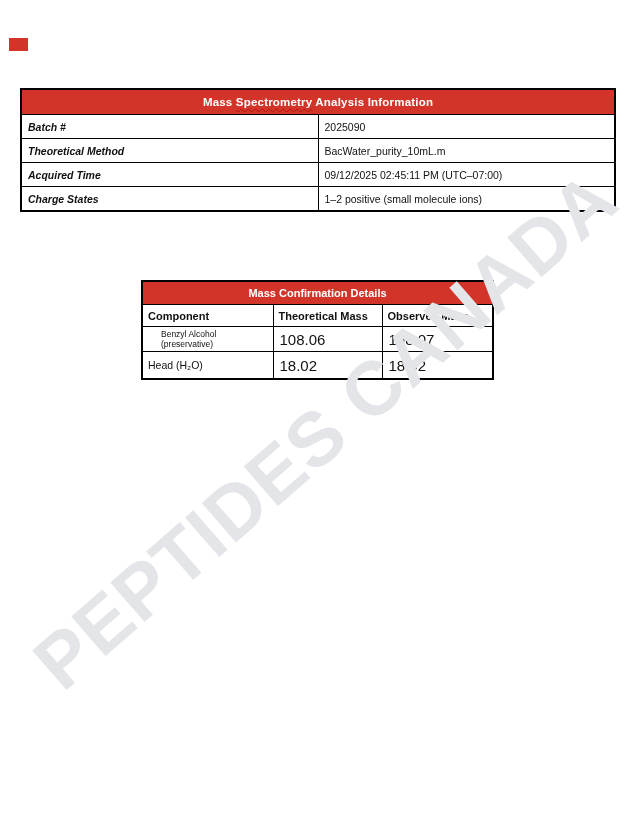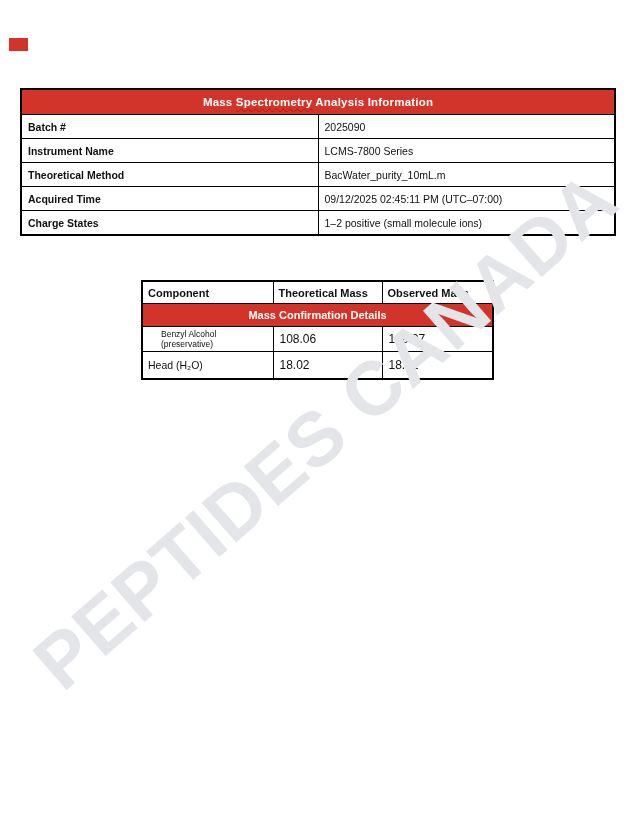--- a/index.html
+++ b/index.html
@@ -39,21 +39,21 @@
     text-align: center;
     letter-spacing: 0.2px;
   }
   table.t1 td {
     height: 23px;
     font-size: 10.5px;
     padding: 0 4px 0 6px;
     vertical-align: middle;
     background: #fff;
   }
-  table.t1 td.lbl { font-weight: bold; width: 294px; }
+  table.t1 td.lbl { font-weight: bold; width: 294px; font-style: italic; }
   table.t1 td.val { width: 298px; }
 
   .misspell {
     text-decoration-line: underline;
     text-decoration-style: wavy;
     text-decoration-color: #b3170c;
     text-decoration-thickness: 1px;
     text-underline-offset: 2px;
   }
 
@@ -77,21 +77,21 @@
   }
   table.t2 th.col {
     font-size: 11px;
     font-weight: bold;
     text-align: left;
     padding: 0 2px 0 5px;
     height: 21px;
     vertical-align: middle;
   }
   table.t2 td {
-    font-size: 12px;
+    font-size: 15px;
     padding: 0 2px 0 6px;
     vertical-align: middle;
   }
   table.t2 col.c1 { width: 131px; }
   table.t2 col.c2 { width: 109px; }
   table.t2 col.c3 { width: 111px; }
   table.t2 tr.r1 td { height: 24px; }
   table.t2 tr.r2 td { height: 26px; }
   table.t2 td.comp-small {
     font-size: 8.5px;
@@ -129,24 +129,20 @@
     <tr>
       <th colspan="2"><span>Mass </span><span class="misspell">Spectrometry</span><span> Analysis Information</span></th>
     </tr>
   </thead>
   <tbody>
     <tr>
       <td class="lbl">Batch #</td>
       <td class="val">2025090</td>
     </tr>
     <tr>
-      <td class="lbl">Instrument Name</td>
-      <td class="val">LCMS-7800 Series</td>
-    </tr>
-    <tr>
       <td class="lbl">Theoretical Method</td>
       <td class="val">BacWater_purity_10mL.m</td>
     </tr>
     <tr>
       <td class="lbl">Acquired Time</td>
       <td class="val">09/12/2025 02:45:11 PM (UTC–07:00)</td>
     </tr>
     <tr>
       <td class="lbl">Charge States</td>
       <td class="val">1–2 positive (small molecule ions)</td>
@@ -155,26 +151,26 @@
 </table>
 
 <table class="t2">
   <colgroup>
       <col class="c1">
       <col class="c2">
       <col class="c3">
     </colgroup>
   <thead>
     <tr>
+      <th colspan="3" class="title-cell">Mass Confirmation Details</th>
+    </tr>
+    <tr>
       <th class="col">Component</th>
       <th class="col">Theoretical Mass</th>
       <th class="col">Observed Mass</th>
-    </tr>
-    <tr>
-      <th colspan="3" class="title-cell">Mass Confirmation Details</th>
     </tr>
   </thead>
   <tbody>
     <tr class="r1">
       <td class="comp-small">Benzyl Alcohol
 (preservative)</td>
       <td>108.06</td>
       <td>108.07</td>
     </tr>
     <tr class="r2">

